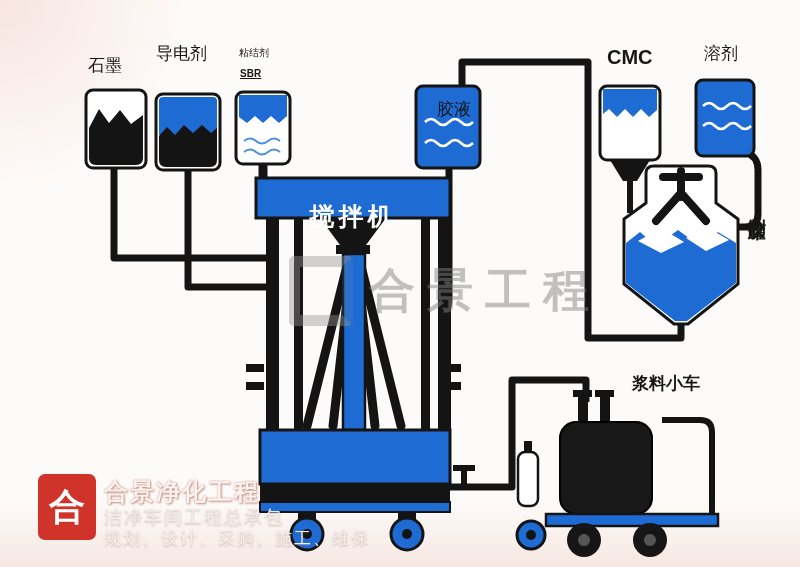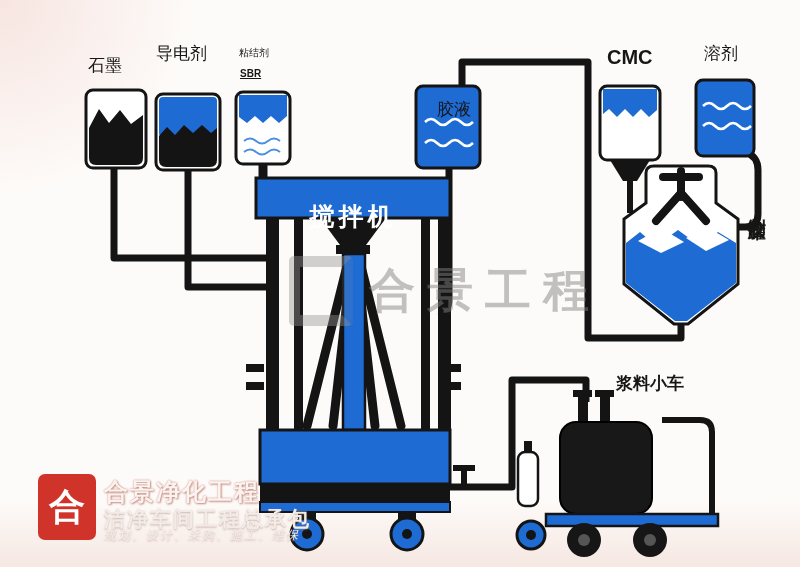--- a/index.html
+++ b/index.html
@@ -49,29 +49,27 @@
     font-size:36px;font-weight:bold;
   }
   .brand-name{
     position:absolute;left:104px;top:476px;z-index:4;
     font-size:24px;font-weight:bold;letter-spacing:2px;
     color:#f8f4f1;
     text-shadow:0 0 2px rgba(205,80,60,.65), 1px 1px 2px rgba(150,70,55,.5);
   }
   .brand-tagline{
     position:absolute;left:104px;top:505px;z-index:4;
-    font-size:21px;letter-spacing:2px;color:#f2ebe7;
+    font-size:18px;letter-spacing:2px;color:#f2ebe7;
     text-shadow:0 1px 2px rgba(160,120,105,.55);
-    font-weight:bold;
   }
   .brand-services{
     position:absolute;left:104px;top:527px;z-index:4;
-    font-size:12px;letter-spacing:2px;color:#f4eeea;
+    font-size:17px;letter-spacing:2px;color:#f4eeea;
     text-shadow:0 1px 2px rgba(160,120,105,.55);
-    font-style:italic;
   }
 </style>
 </head>
 <body>
 
 <div id="stage">
 
   <svg id="diagram-svg" width="800" height="567" viewBox="0 0 800 567">
 
     <g fill="none" stroke="#141414" stroke-width="7" stroke-linejoin="round">
@@ -187,21 +185,21 @@
 
   <div class="lbl" style="left:88px;top:56px;">石墨</div>
   <div class="lbl" style="left:156px;top:44px;">导电剂</div>
   <div class="lbl lbl-small" style="left:239px;top:47px;">粘结剂</div>
   <div class="lbl lbl-small lbl-bold" style="left:240px;top:68px;text-decoration:underline;">SBR</div>
   <div class="lbl" style="left:437px;top:64px;margin-top:36px;">胶液</div>
   <div class="lbl lbl-bold" style="left:607px;top:46px;font-size:20px;">CMC</div>
   <div class="lbl" style="left:704px;top:44px;text-align:right;">溶剂</div>
   <div class="lbl lbl-vertical" style="left:746px;top:203px;">制胶罐</div>
   <div class="mixer-title">搅拌机</div>
-  <div class="lbl lbl-bold" style="left:616px;top:374px;">浆料小车</div>
+  <div class="lbl lbl-bold" style="left:632px;top:374px;">浆料小车</div>
 
   <div class="wm-center">
     <div class="wm-logo"></div>
     <div class="wm-text">合景工程</div>
   </div>
 
   <div class="brand-logo">合</div>
   <div class="brand-name">合景净化工程</div>
   <div class="brand-tagline">洁净车间工程总承包</div>
   <div class="brand-services">规划、设计、采购、施工、维保</div>

